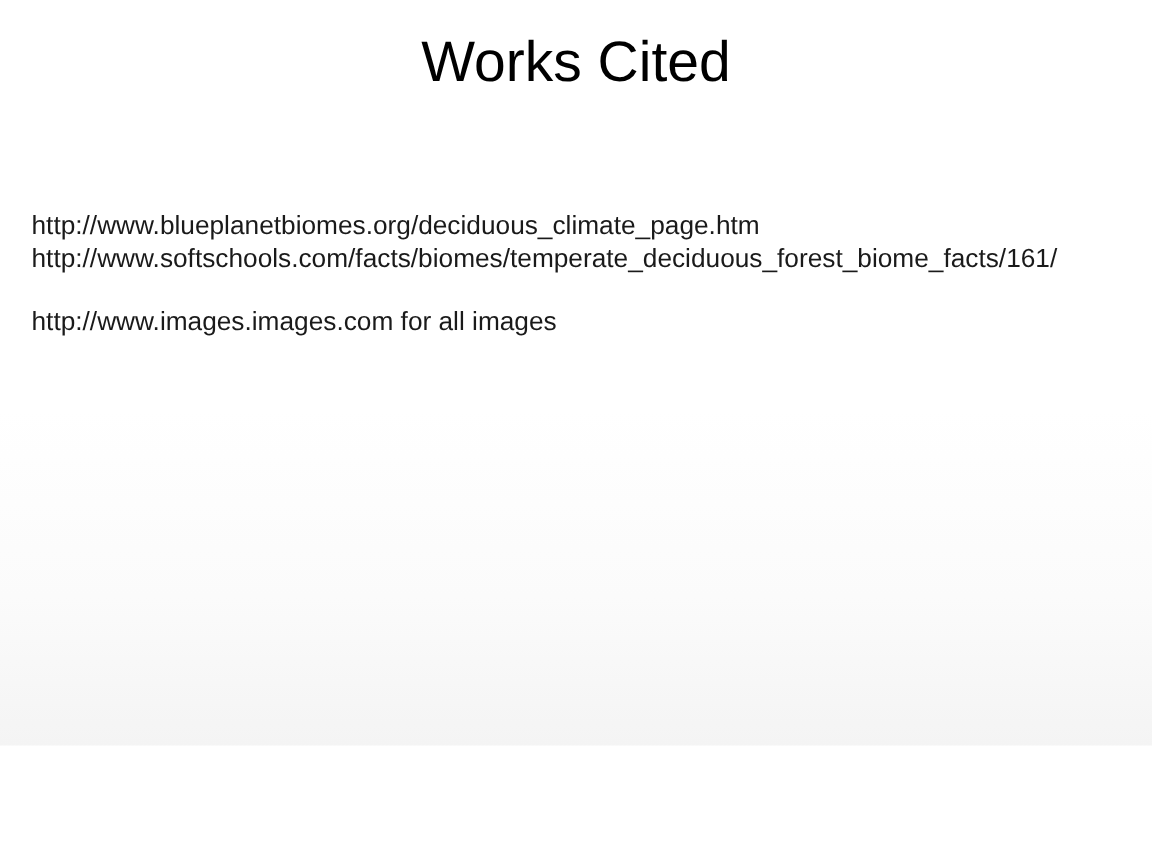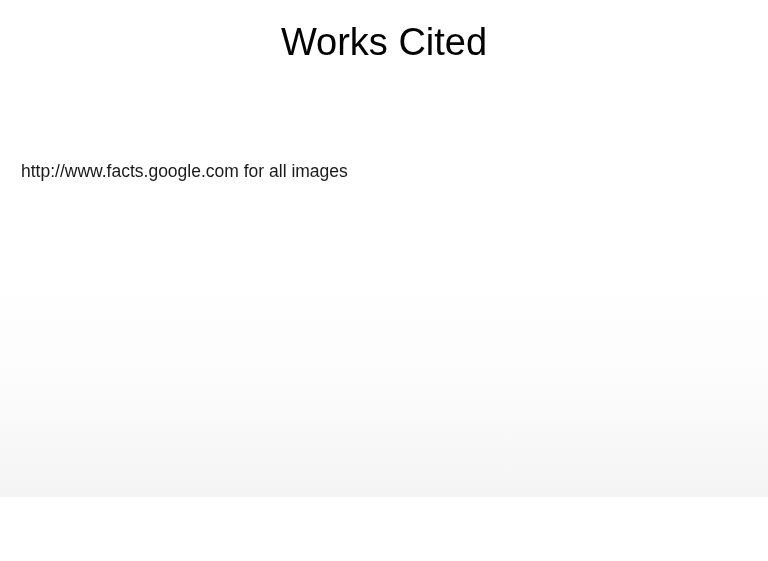--- a/index.html
+++ b/index.html
@@ -49,19 +49,21 @@
   }
 </style>
 </head>
 <body>
 
 <div class="slide">
 
   <div class="slide-title">Works Cited</div>
 
   <div class="body-block">
+    <div class="line">http://www.blueplanetbiomes.org/deciduous_climate_page.htm</div>
+    <div class="line">http://www.softschools.com/facts/biomes/temperate_deciduous_forest_biome_facts/161/</div>
 
     <div class="spacer"></div>
 
-    <div class="line">http://www.facts.google.com for all images</div>
+    <div class="line">http://www.images.images.com for all images</div>
   </div>
 
 </div>
 
 </body></html>

